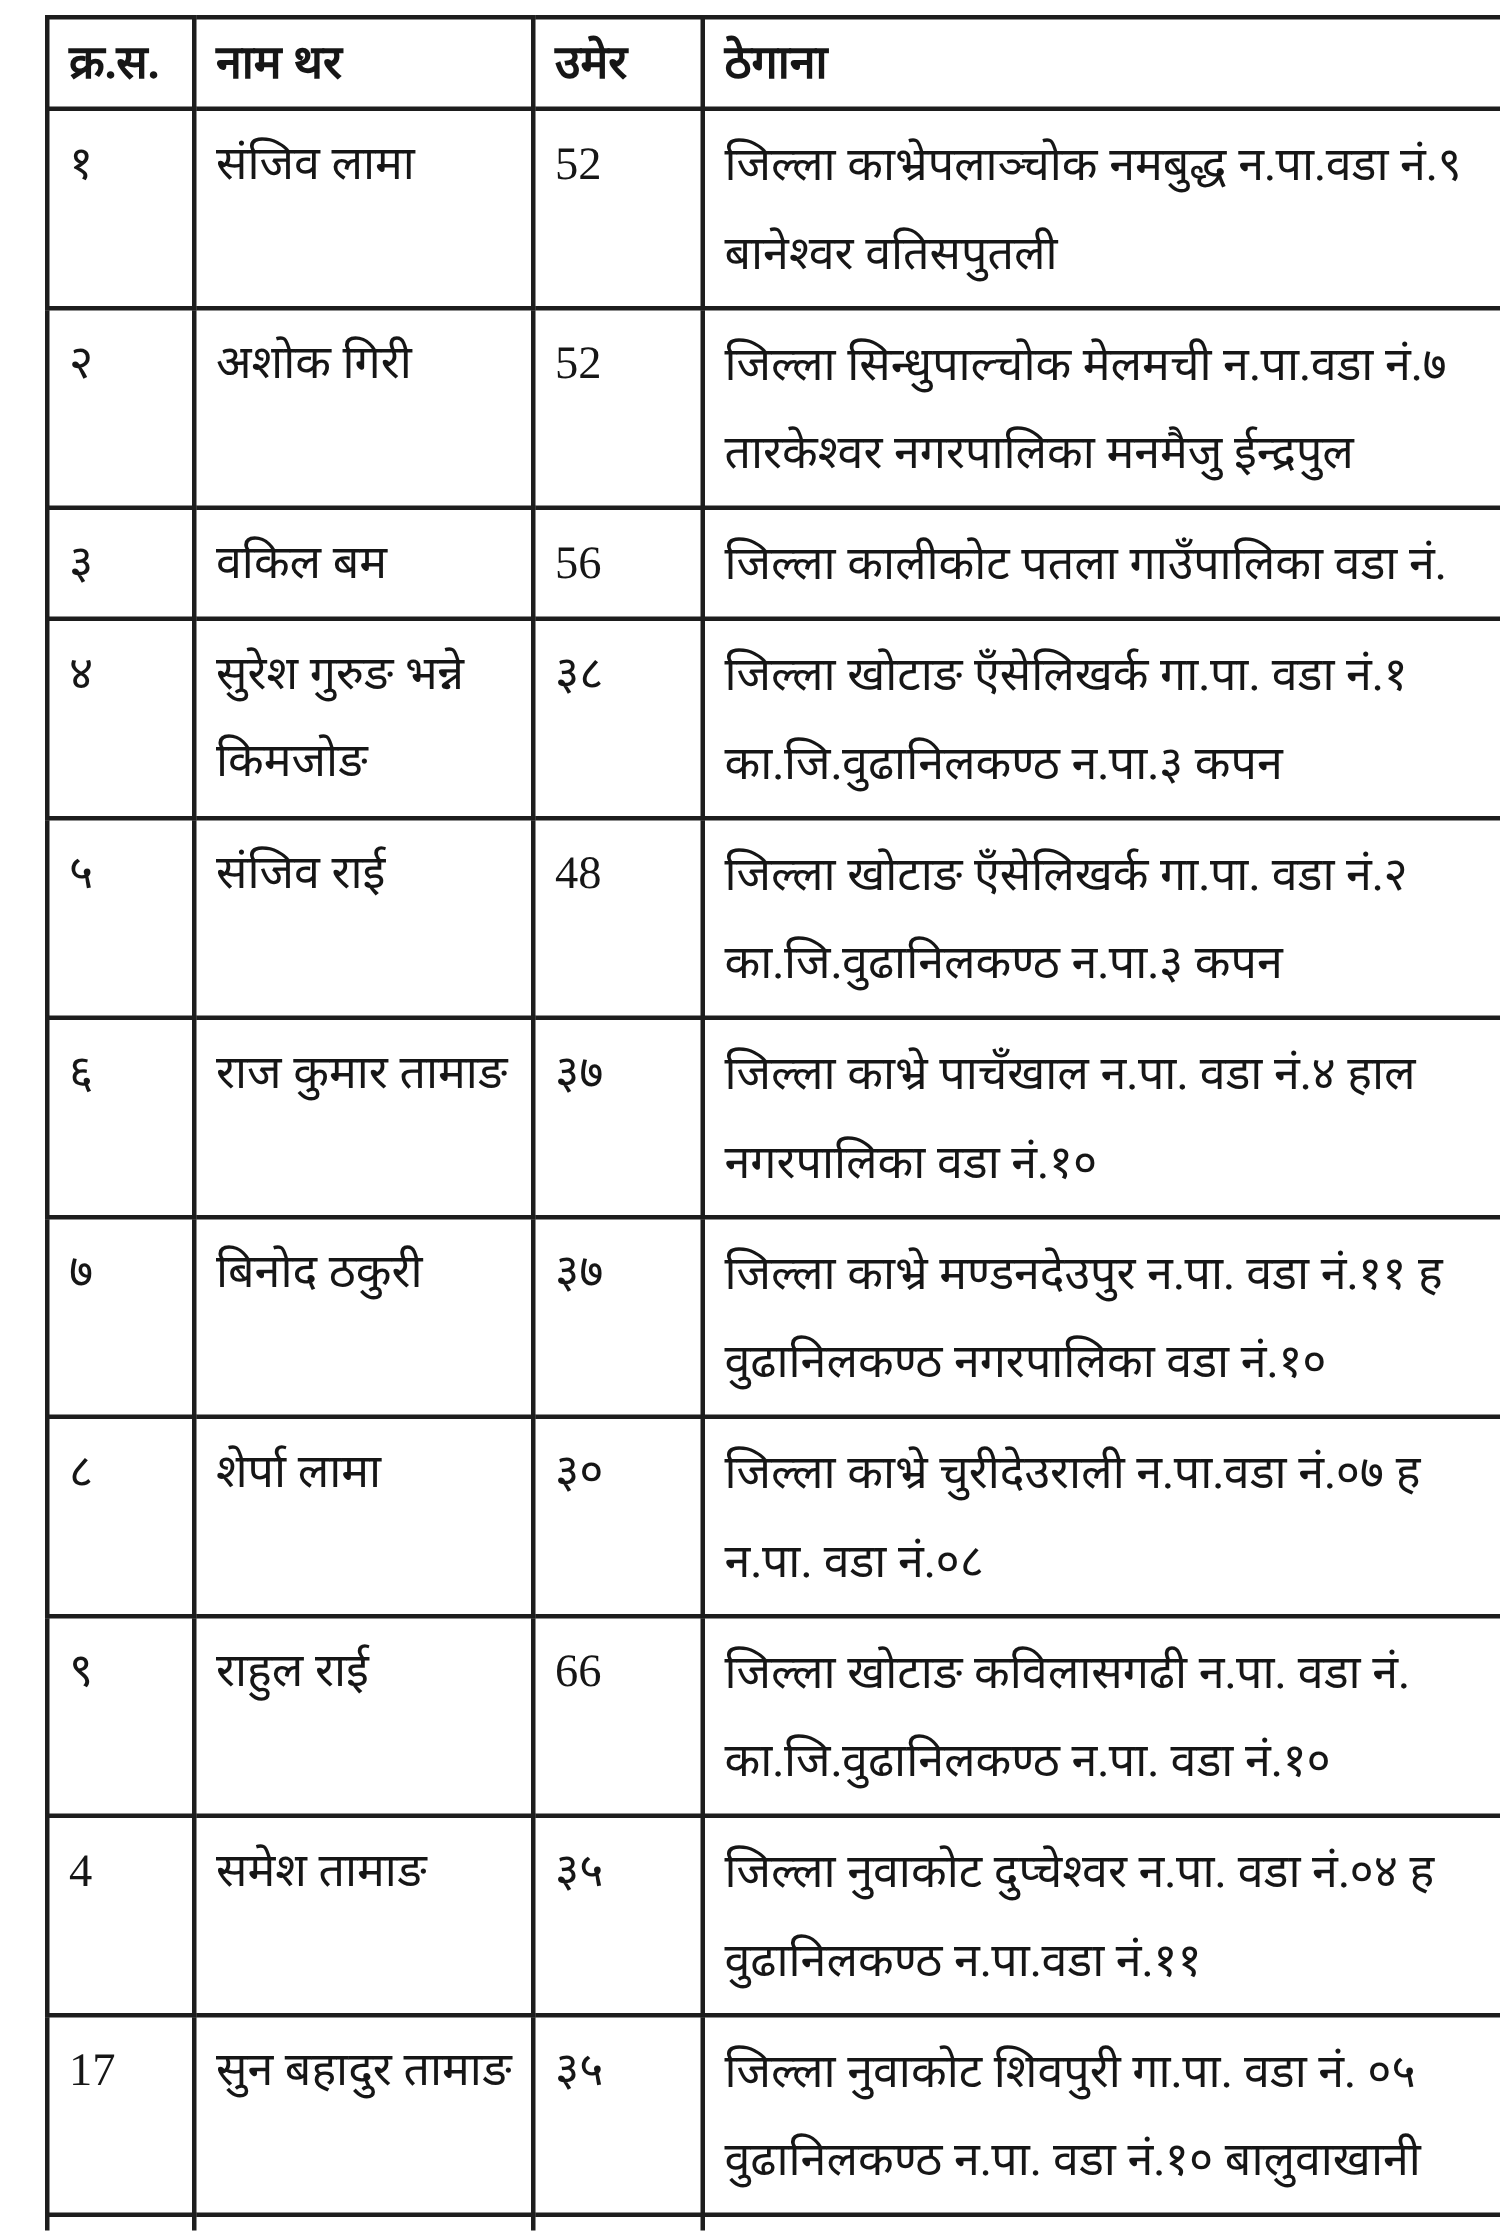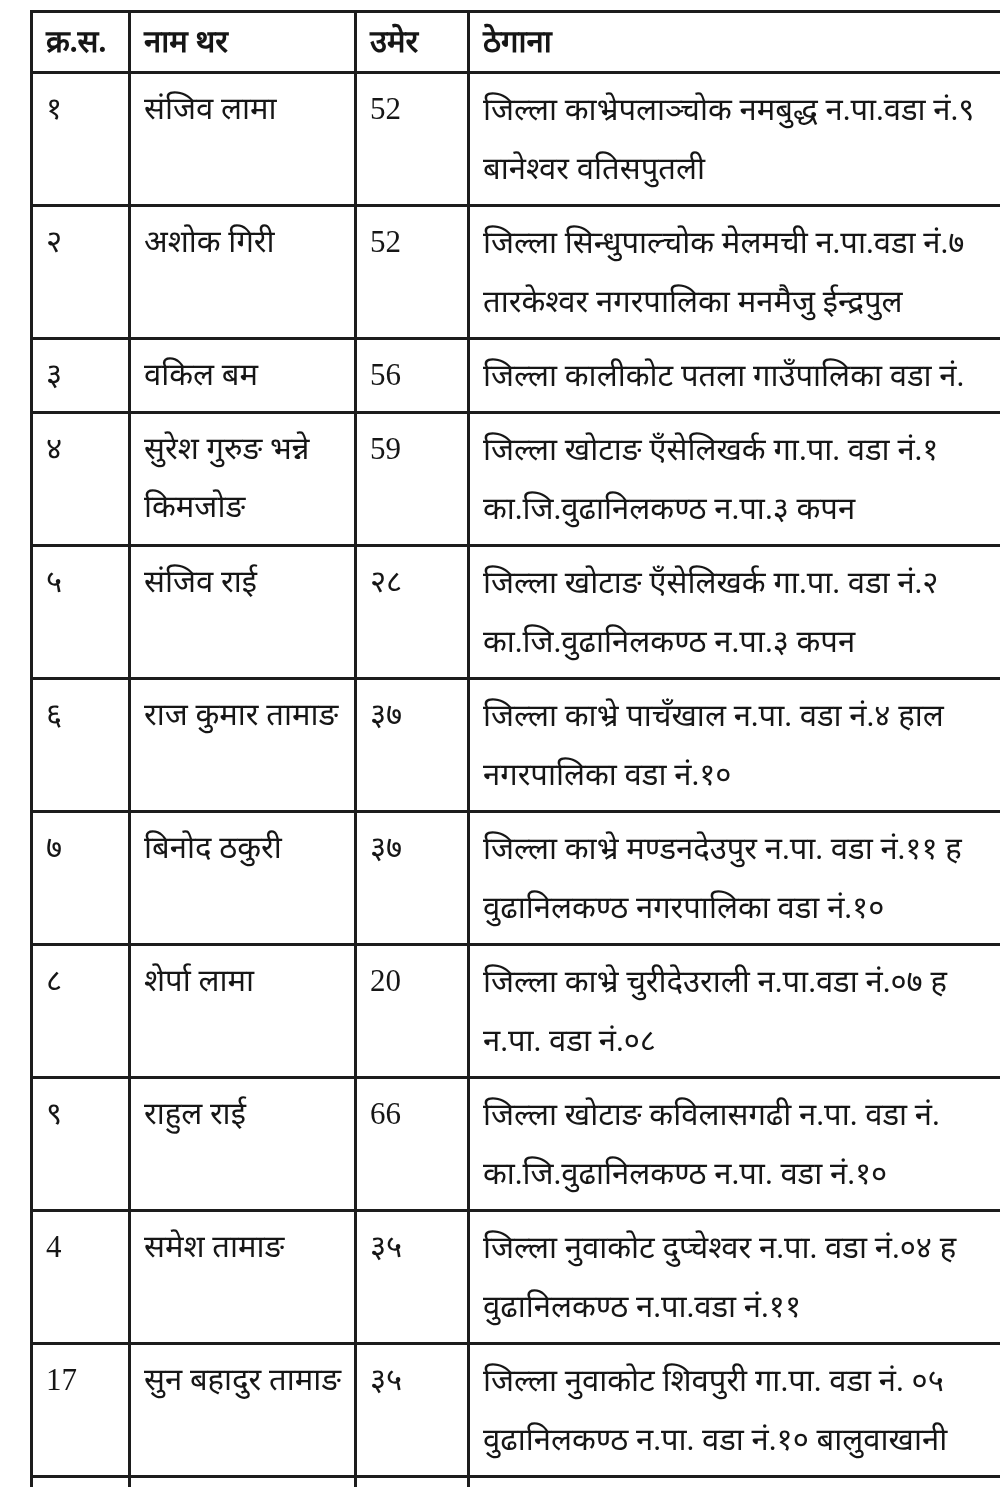--- a/index.html
+++ b/index.html
@@ -109,30 +109,30 @@
         <td class="sn">३</td>
         <td>वकिल बम</td>
         <td class="age">56</td>
         <td class="addr">
           <div class="addr-line">जिल्ला कालीकोट पतला गाउँपालिका वडा नं.</div>
         </td>
       </tr>
       <tr class="h2">
         <td class="sn">४</td>
         <td>सुरेश गुरुङ भन्ने किमजोङ</td>
-        <td class="age">59</td>
+        <td class="age">३८</td>
         <td class="addr">
           <div class="addr-line">जिल्ला खोटाङ एँसेलिखर्क गा.पा. वडा नं.१</div>
           <div class="addr-line">का.जि.वुढानिलकण्ठ न.पा.३ कपन</div>
         </td>
       </tr>
       <tr class="h2">
         <td class="sn">५</td>
         <td>संजिव राई</td>
-        <td class="age">२८</td>
+        <td class="age">48</td>
         <td class="addr">
           <div class="addr-line">जिल्ला खोटाङ एँसेलिखर्क गा.पा. वडा नं.२</div>
           <div class="addr-line">का.जि.वुढानिलकण्ठ न.पा.३ कपन</div>
         </td>
       </tr>
       <tr class="h2">
         <td class="sn">६</td>
         <td>राज कुमार तामाङ</td>
         <td class="age">३७</td>
         <td class="addr">
@@ -145,21 +145,21 @@
         <td>बिनोद ठकुरी</td>
         <td class="age">३७</td>
         <td class="addr">
           <div class="addr-line">जिल्ला काभ्रे मण्डनदेउपुर न.पा. वडा नं.११ ह</div>
           <div class="addr-line">वुढानिलकण्ठ नगरपालिका वडा नं.१०</div>
         </td>
       </tr>
       <tr class="h2">
         <td class="sn">८</td>
         <td>शेर्पा लामा</td>
-        <td class="age">20</td>
+        <td class="age">३०</td>
         <td class="addr">
           <div class="addr-line">जिल्ला काभ्रे चुरीदेउराली न.पा.वडा नं.०७ ह</div>
           <div class="addr-line">न.पा. वडा नं.०८</div>
         </td>
       </tr>
       <tr class="h2">
         <td class="sn">९</td>
         <td>राहुल राई</td>
         <td class="age">66</td>
         <td class="addr">

